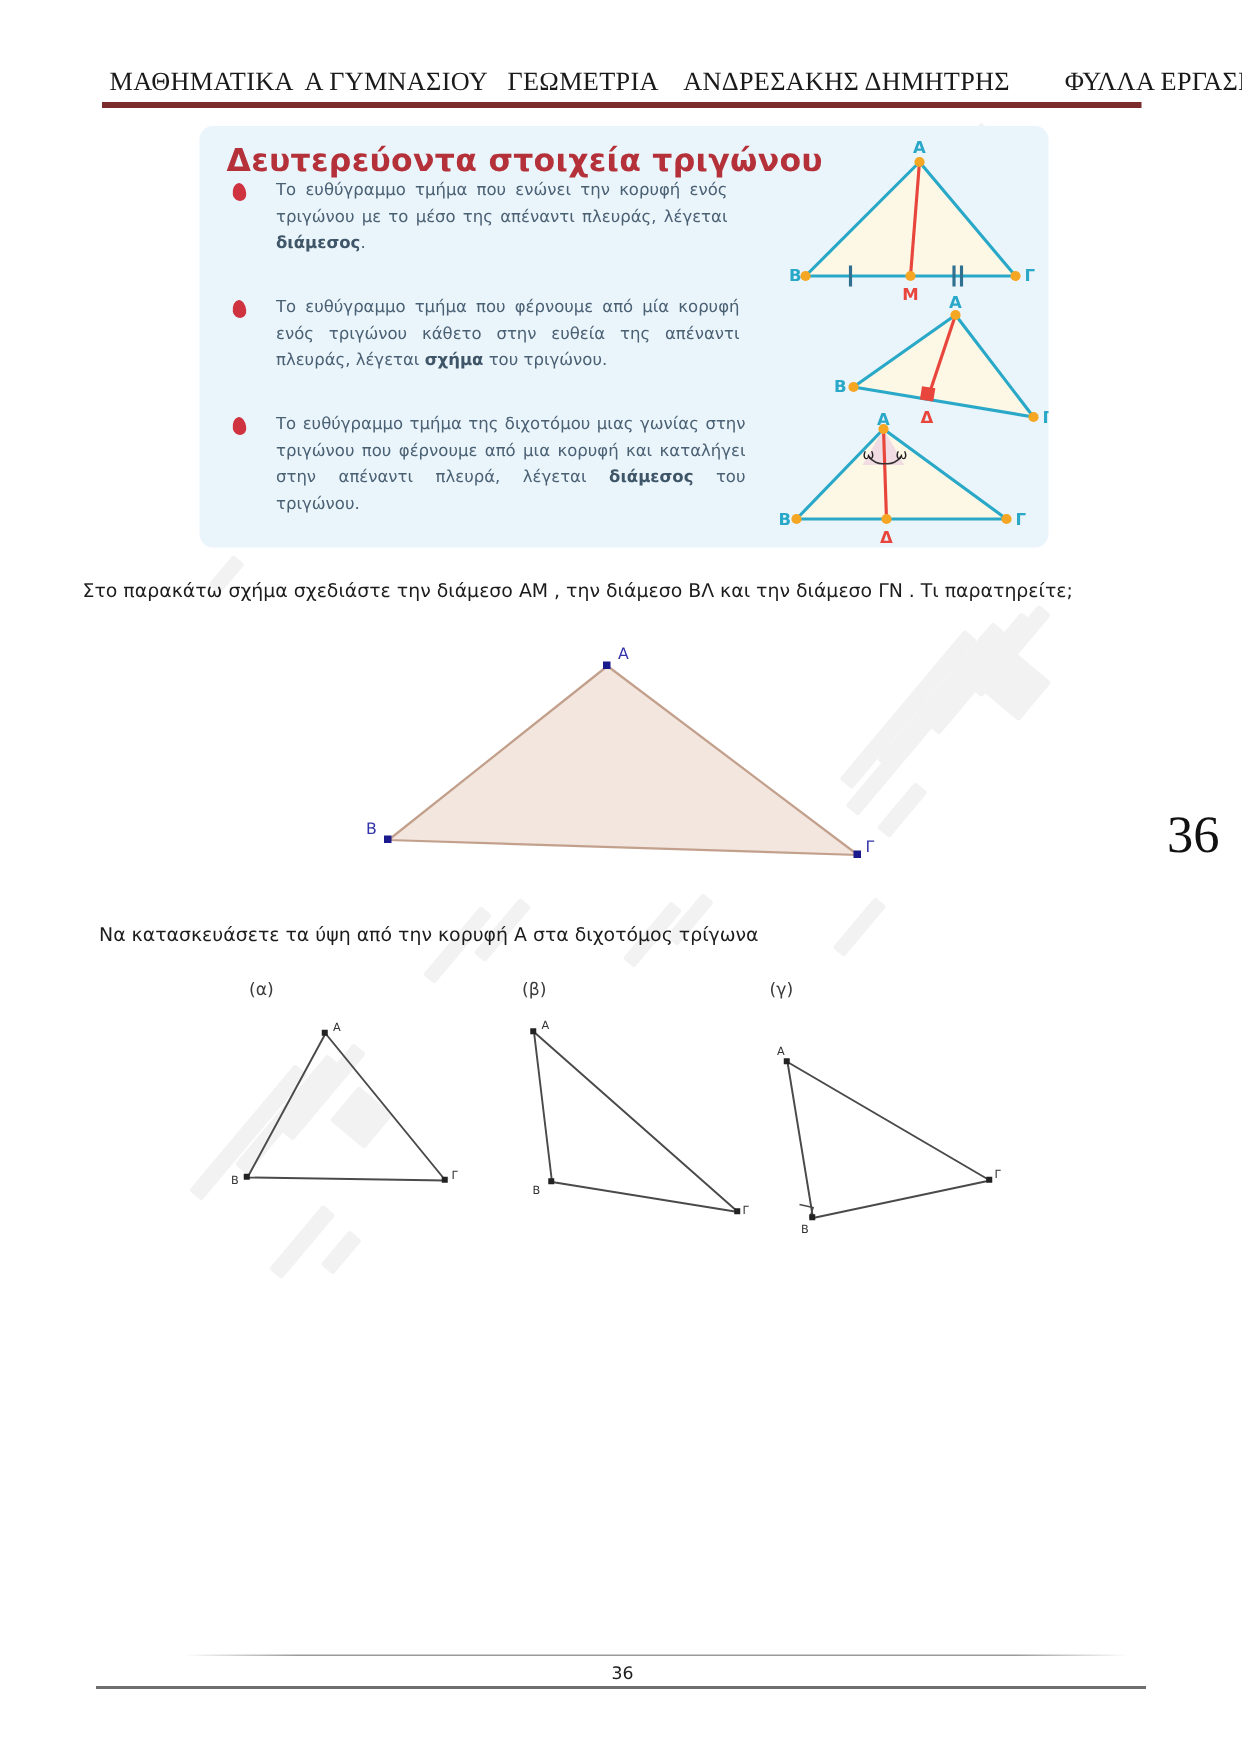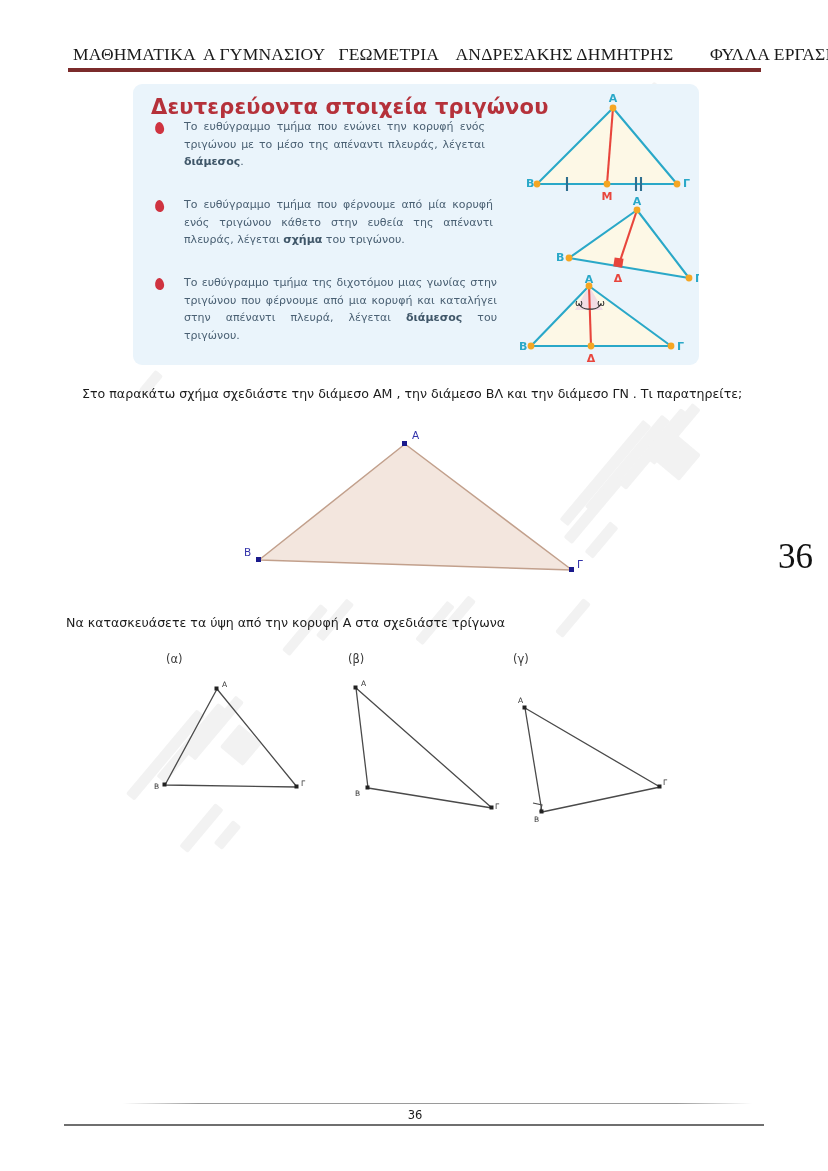--- a/index.html
+++ b/index.html
@@ -258,37 +258,37 @@
           <text x="70" y="9" font-family="DejaVu Sans, sans-serif" font-size="11" font-weight="bold" fill="#2aa8c8" text-anchor="middle">Α</text>
           <text x="0" y="76" font-family="DejaVu Sans, sans-serif" font-size="11" font-weight="bold" fill="#2aa8c8">Β</text>
           <text x="158" y="76" font-family="DejaVu Sans, sans-serif" font-size="11" font-weight="bold" fill="#2aa8c8">Γ</text>
           <text x="72" y="88" font-family="DejaVu Sans, sans-serif" font-size="11" font-weight="bold" fill="#e8453c" text-anchor="middle">Δ</text>
         </svg>
       </div>
 
     </div>
   </div>
 
-  <div class="btext" style="left:82px;top:386px;text-align:right;">Στο παρακάτω σχήμα σχεδιάστε την διάμεσο ΑΜ , την διάμεσο ΒΛ και την διάμεσο ΓΝ . Τι παρατηρείτε;</div>
+  <div class="btext" style="left:55px;top:386px;text-align:right;">Στο παρακάτω σχήμα σχεδιάστε την διάμεσο ΑΜ , την διάμεσο ΒΛ και την διάμεσο ΓΝ . Τι παρατηρείτε;</div>
 
   <div class="svgwrap" style="left:240px;top:425px;">
     <svg width="360" height="165" viewBox="0 0 360 165">
       <polygon points="165,19 19,135 332,145" fill="#f3e6de" stroke="#c2a08c" stroke-width="1.5" stroke-linejoin="round"></polygon>
       <rect x="162" y="16" width="5" height="5" fill="#1a1a8c"></rect>
       <rect x="16" y="132" width="5" height="5" fill="#1a1a8c"></rect>
       <rect x="329" y="142" width="5" height="5" fill="#1a1a8c"></rect>
       <text x="172" y="14" font-family="DejaVu Sans, sans-serif" font-size="10.5" fill="#3333aa">Α</text>
       <text x="4" y="131" font-family="DejaVu Sans, sans-serif" font-size="10.5" fill="#3333aa">Β</text>
       <text x="337" y="143" font-family="DejaVu Sans, sans-serif" font-size="10.5" fill="#3333aa">Γ</text>
     </svg>
   </div>
 
   <div class="margin-num" style="left:778px;top:537px;">36</div>
 
-  <div class="btext" style="left:66px;top:615px;">Να κατασκευάσετε τα ύψη από την κορυφή Α στα σχεδιάστε τρίγωνα</div>
+  <div class="btext" style="left:66px;top:615px;">Να κατασκευάσετε τα ύψη από την κορυφή Α στα διχοτόμος τρίγωνα</div>
 
   <div class="sublabel" style="left:166px;top:652px;">(α)</div>
   <div class="sublabel" style="left:348px;top:652px;">(β)</div>
   <div class="sublabel" style="left:513px;top:652px;">(γ)</div>
 
   <div class="svgwrap" style="left:150px;top:675px;">
     <svg width="170" height="135" viewBox="0 0 170 135">
       <polygon points="67,14 15,110 147,112" fill="none" stroke="#4a4a4a" stroke-width="1.3" stroke-linejoin="round"></polygon>
       <rect x="64.5" y="11.5" width="4" height="4" fill="#222222"></rect>
       <rect x="12.5" y="107.5" width="4" height="4" fill="#222222"></rect>

